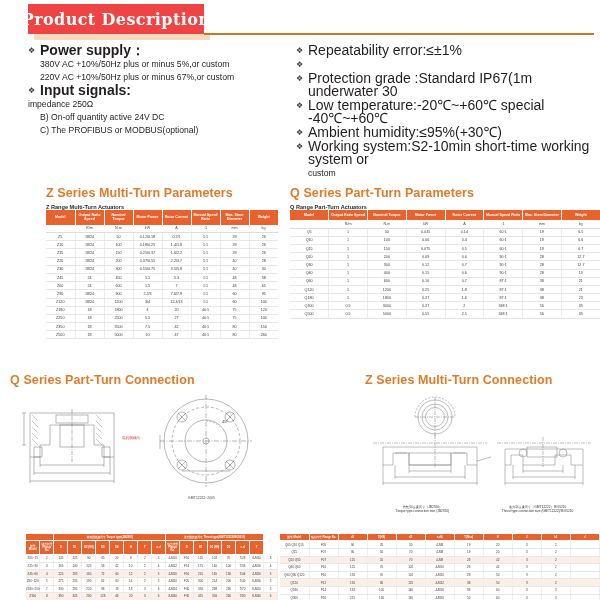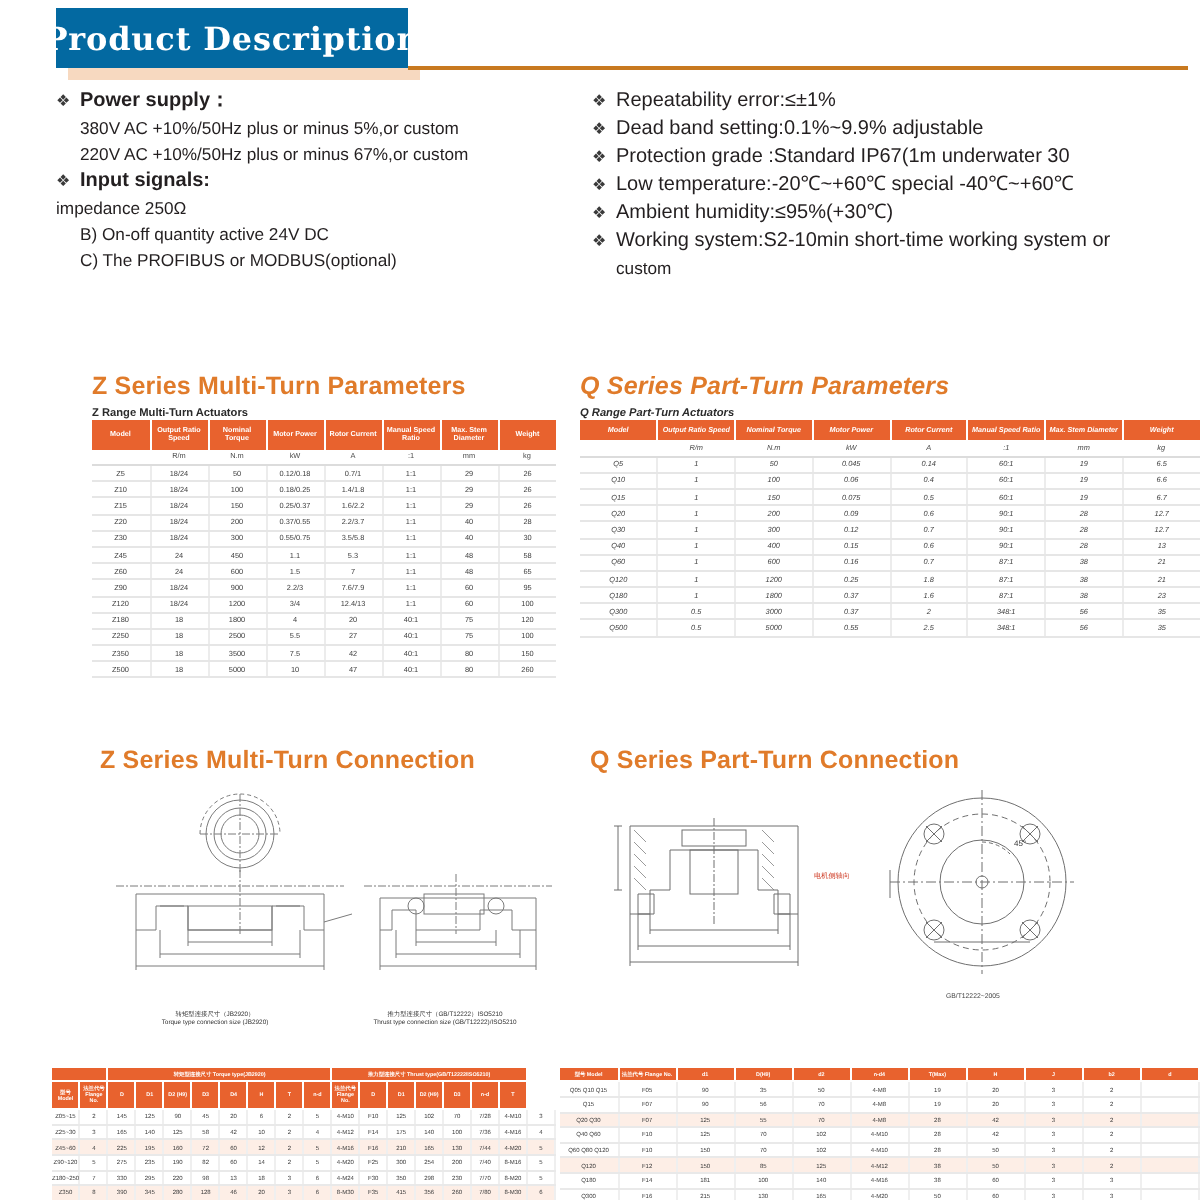--- a/index.html
+++ b/index.html
@@ -6,21 +6,21 @@
   body{
     width:600px;height:600px;overflow:hidden;background:#ffffff;
     font-family:"Liberation Sans",sans-serif;color:#231f20;
   }
   .page{position:relative;width:600px;height:600px;}
 
   
   .banner-wrap{position:relative;height:40px;}
   .banner{
     position:absolute;left:28px;top:4px;width:176px;height:30px;
-    background:#0369a1;display:flex;align-items:center;justify-content:center;
+    background:#ef4444;display:flex;align-items:center;justify-content:center;
   }
   .banner-text{
     color:#ffffff;font-family:"DejaVu Serif",serif;font-weight:bold;
     font-size:16px;letter-spacing:.4px;white-space:nowrap;
   }
   .banner-shadow{
     position:absolute;left:34px;top:34px;width:176px;height:6px;
     background:#f0b98d;opacity:.55;
   }
   .rule{
@@ -31,36 +31,36 @@
   
   .specs{position:absolute;top:44px;left:0;width:600px;display:flex;}
   .spec-col{box-sizing:border-box;}
   .spec-col.left{width:292px;padding-left:28px;}
   .spec-col.right{width:308px;padding-left:4px;}
   .bullet-row{display:flex;align-items:flex-start;margin-bottom:1px;}
   .dia{
     flex:0 0 auto;width:12px;font-size:8px;line-height:13px;color:#3a3a3a;
     text-align:left;
   }
-  .btxt{font-size:10px;line-height:13px;color:#231f20;}
+  .btxt{font-size:14px;line-height:13px;color:#231f20;}
   .btxt.bold{font-weight:bold;}
   .sub-line{font-size:8.6px;line-height:13px;margin-left:12px;color:#231f20;}
   .sub-line.flush{margin-left:0;}
 
   
   .sec-title{
     color:#e07b2a;font-size:12.5px;font-weight:bold;letter-spacing:.1px;
   }
   .sec-sub{font-size:5.6px;font-weight:bold;color:#2b2b2b;margin-top:4px;}
 
   
   .params{position:absolute;top:186px;left:0;width:600px;display:flex;}
   .pcol{box-sizing:border-box;}
   .pcol.left{width:278px;padding-left:46px;}
-  .pcol.right{width:322px;padding-left:12px;font-style:italic;}
+  .pcol.right{width:322px;padding-left:12px;}
 
   table.ptable{border-collapse:collapse;width:100%;table-layout:fixed;}
   table.ptable th{
     background:#e8622e;color:#ffffff;font-size:3.6px;font-weight:bold;
     line-height:4.4px;padding:3px 1px;text-align:center;
     border-right:1px solid #ffffff;
   }
   table.ptable th:last-child{border-right:none;}
   table.ptable td{
     font-size:3.7px;color:#3d3d3d;text-align:center;padding:1.6px 1px;
@@ -129,21 +129,20 @@
       <div class="sub-line">C)  The PROFIBUS or MODBUS(optional)</div>
     </div>
 
     <div class="spec-col right">
       <div class="bullet-row">
         <span class="dia">❖</span>
         <span class="btxt">Repeatability error:≤±1%</span>
       </div>
       <div class="bullet-row">
         <span class="dia">❖</span>
-        <span class="btxt">Dead band setting:0.1%~9.9% adjustable</span>
       </div>
       <div class="bullet-row">
         <span class="dia">❖</span>
         <span class="btxt">Protection grade :Standard IP67(1m underwater 30</span>
       </div>
       <div class="bullet-row">
         <span class="dia">❖</span>
         <span class="btxt">Low temperature:-20℃~+60℃ special -40℃~+60℃</span>
       </div>
       <div class="bullet-row">
@@ -451,20 +450,74 @@
               <td class="vsep">348:1</td>
               <td class="vsep">56</td>
               <td class="vsep">35</td>
             </tr>
           </tbody>
         </table>
     </div>
   </div>
 
   <div class="conns">
+    <div class="ccol right">
+      <div class="sec-title">Q Series Part-Turn Connection</div>
+      <div class="draw-area">
+        <svg width="280" height="110" viewBox="0 0 280 110">
+          <g stroke="#6f6f6f" fill="none" stroke-width="0.5">
+
+            <path d="M20 18 H104 V62 H94 V50 H84 V30 H40 V50 H30 V62 H20 Z"></path>
+            <rect x="46" y="20" width="32" height="8"></rect>
+            <rect x="50" y="30" width="24" height="22"></rect>
+            <path d="M24 52 h8 v10 h-8 z"></path>
+              <path d="M92 52 h8 v10 h-8 z"></path>
+            <g stroke-width="0.35">
+              <path d="M22 20 l6 6 M22 26 l6 6 M22 32 l6 6 M22 38 l6 6 M22 44 l6 6
+                       M86 20 l6 6 M86 26 l6 6 M86 32 l6 6 M86 38 l6 6 M86 44 l6 6"></path>
+            </g>
+            <line x1="62" y1="14" x2="62" y2="68" stroke-dasharray="4,1,1,1"></line>
+            <line x1="14" y1="18" x2="14" y2="50"></line>
+              <line x1="12" y1="18" x2="16" y2="18"></line>
+              <line x1="12" y1="50" x2="16" y2="50"></line>
+            <line x1="30" y1="70" x2="94" y2="70"></line>
+              <line x1="30" y1="62" x2="30" y2="72"></line>
+              <line x1="94" y1="62" x2="94" y2="72"></line>
+            <line x1="24" y1="78" x2="100" y2="78"></line>
+              <line x1="24" y1="62" x2="24" y2="80"></line>
+              <line x1="100" y1="62" x2="100" y2="80"></line>
+            <line x1="20" y1="86" x2="104" y2="86"></line>
+              <line x1="20" y1="62" x2="20" y2="88"></line>
+              <line x1="104" y1="62" x2="104" y2="88"></line>
+
+            <circle cx="196" cy="46" r="42"></circle>
+            <circle cx="196" cy="46" r="34" stroke-dasharray="3,2"></circle>
+            <circle cx="196" cy="46" r="21"></circle>
+            <circle cx="196" cy="46" r="3"></circle>
+            <line x1="150" y1="46" x2="242" y2="46" stroke-dasharray="5,1.5,1,1.5"></line>
+            <line x1="196" y1="0" x2="196" y2="92" stroke-dasharray="5,1.5,1,1.5"></line>
+            <g>
+              <circle cx="172" cy="22" r="5"></circle>
+                <circle cx="220" cy="22" r="5"></circle>
+              <circle cx="172" cy="70" r="5"></circle>
+                <circle cx="220" cy="70" r="5"></circle>
+              <path d="M168 18 l8 8 M176 18 l-8 8 M216 18 l8 8 M224 18 l-8 8
+                       M168 66 l8 8 M176 66 l-8 8 M216 66 l8 8 M224 66 l-8 8"></path>
+            </g>
+            <path d="M196 26 A20 20 0 0 1 210 32" stroke-dasharray="2,1.5"></path>
+            <line x1="172" y1="76" x2="220" y2="76"></line>
+            <line x1="150" y1="40" x2="150" y2="54"></line>
+          </g>
+          <text x="212" y="28" font-family="Liberation Sans, sans-serif" font-size="4" fill="#333">45°</text>
+          <text x="112" y="44" font-family="DejaVu Sans, sans-serif" font-size="3.6" fill="#d0402a">电机侧轴向</text>
+          <text x="178" y="104" font-family="Liberation Sans, sans-serif" font-size="3.4" fill="#444">GB/T12222~2005</text>
+        </svg>
+      </div>
+    </div>
+
     <div class="ccol left">
       <div class="sec-title">Z Series Multi-Turn Connection</div>
       <div class="draw-area">
         <svg width="230" height="110" viewBox="0 0 230 110">
           <g stroke="#7b7b7b" fill="none" stroke-width="0.5">
 
             <circle cx="70" cy="22" r="17"></circle>
             <circle cx="70" cy="22" r="13"></circle>
             <circle cx="70" cy="22" r="9.5"></circle>
             <path d="M50 22 A20 20 0 0 1 90 22" stroke-dasharray="2,1.5"></path>
@@ -510,74 +563,20 @@
             <div class="cap">转矩型连接尺寸（JB2920）</div>
             <div class="cap">Torque type connection size (JB2920)</div>
           </div>
           <div style="width:115px;">
             <div class="cap">推力型连接尺寸（GB/T12222）ISO5210</div>
             <div class="cap">Thrust type connection size (GB/T12222)/ISO5210</div>
           </div>
         </div>
       </div>
     </div>
-
-    <div class="ccol right">
-      <div class="sec-title">Q Series Part-Turn Connection</div>
-      <div class="draw-area">
-        <svg width="280" height="110" viewBox="0 0 280 110">
-          <g stroke="#6f6f6f" fill="none" stroke-width="0.5">
-
-            <path d="M20 18 H104 V62 H94 V50 H84 V30 H40 V50 H30 V62 H20 Z"></path>
-            <rect x="46" y="20" width="32" height="8"></rect>
-            <rect x="50" y="30" width="24" height="22"></rect>
-            <path d="M24 52 h8 v10 h-8 z"></path>
-              <path d="M92 52 h8 v10 h-8 z"></path>
-            <g stroke-width="0.35">
-              <path d="M22 20 l6 6 M22 26 l6 6 M22 32 l6 6 M22 38 l6 6 M22 44 l6 6
-                       M86 20 l6 6 M86 26 l6 6 M86 32 l6 6 M86 38 l6 6 M86 44 l6 6"></path>
-            </g>
-            <line x1="62" y1="14" x2="62" y2="68" stroke-dasharray="4,1,1,1"></line>
-            <line x1="14" y1="18" x2="14" y2="50"></line>
-              <line x1="12" y1="18" x2="16" y2="18"></line>
-              <line x1="12" y1="50" x2="16" y2="50"></line>
-            <line x1="30" y1="70" x2="94" y2="70"></line>
-              <line x1="30" y1="62" x2="30" y2="72"></line>
-              <line x1="94" y1="62" x2="94" y2="72"></line>
-            <line x1="24" y1="78" x2="100" y2="78"></line>
-              <line x1="24" y1="62" x2="24" y2="80"></line>
-              <line x1="100" y1="62" x2="100" y2="80"></line>
-            <line x1="20" y1="86" x2="104" y2="86"></line>
-              <line x1="20" y1="62" x2="20" y2="88"></line>
-              <line x1="104" y1="62" x2="104" y2="88"></line>
-
-            <circle cx="196" cy="46" r="42"></circle>
-            <circle cx="196" cy="46" r="34" stroke-dasharray="3,2"></circle>
-            <circle cx="196" cy="46" r="21"></circle>
-            <circle cx="196" cy="46" r="3"></circle>
-            <line x1="150" y1="46" x2="242" y2="46" stroke-dasharray="5,1.5,1,1.5"></line>
-            <line x1="196" y1="0" x2="196" y2="92" stroke-dasharray="5,1.5,1,1.5"></line>
-            <g>
-              <circle cx="172" cy="22" r="5"></circle>
-                <circle cx="220" cy="22" r="5"></circle>
-              <circle cx="172" cy="70" r="5"></circle>
-                <circle cx="220" cy="70" r="5"></circle>
-              <path d="M168 18 l8 8 M176 18 l-8 8 M216 18 l8 8 M224 18 l-8 8
-                       M168 66 l8 8 M176 66 l-8 8 M216 66 l8 8 M224 66 l-8 8"></path>
-            </g>
-            <path d="M196 26 A20 20 0 0 1 210 32" stroke-dasharray="2,1.5"></path>
-            <line x1="172" y1="76" x2="220" y2="76"></line>
-            <line x1="150" y1="40" x2="150" y2="54"></line>
-          </g>
-          <text x="212" y="28" font-family="Liberation Sans, sans-serif" font-size="4" fill="#333">45°</text>
-          <text x="112" y="44" font-family="DejaVu Sans, sans-serif" font-size="3.6" fill="#d0402a">电机侧轴向</text>
-          <text x="178" y="104" font-family="Liberation Sans, sans-serif" font-size="3.4" fill="#444">GB/T12222~2005</text>
-        </svg>
-      </div>
-    </div>
   </div>
 
   <div class="dims">
     <div class="dcol left">
       <table class="dtable" id="zdim-table">
           <tbody>
             <tr>
               <th colspan="2"></th>
               <th colspan="8">转矩型连接尺寸 Torque type(JB2920)</th>
               <th colspan="7">推力型连接尺寸 Thrust type(GB/T12222/ISO5210)</th>

